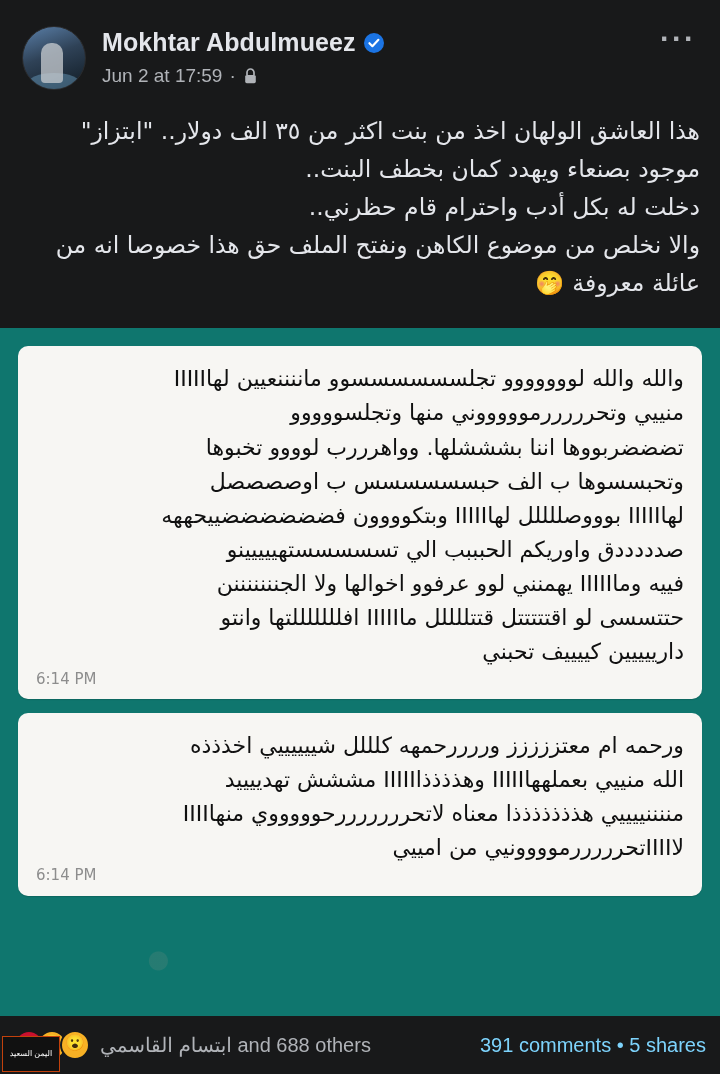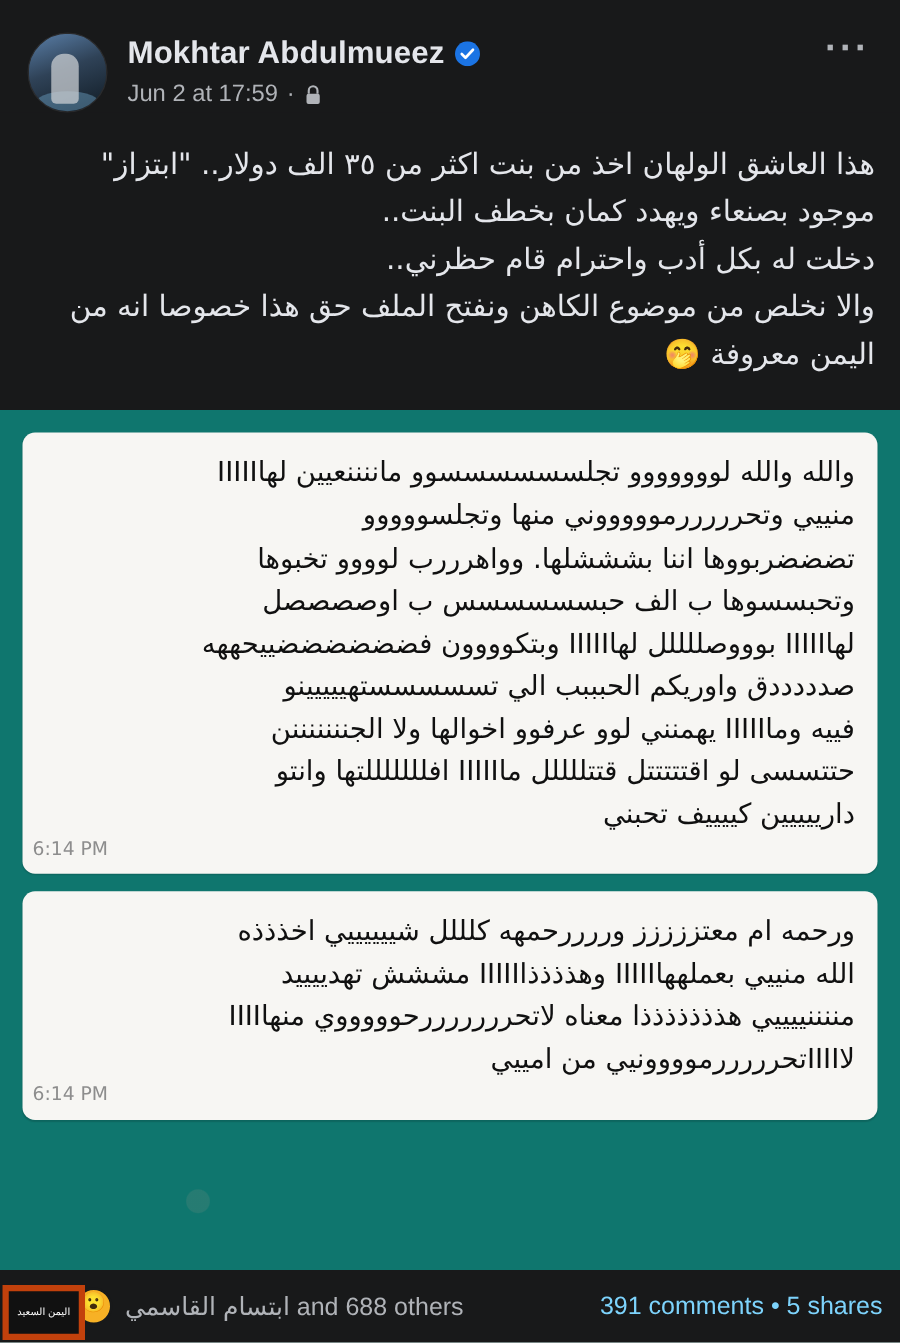--- a/index.html
+++ b/index.html
@@ -158,21 +158,21 @@
     box-shadow: 0 1px 1px rgba(0,0,0,.14);
     direction: rtl;
     text-align: right;
     color: #101010;
     font-size: 22px;
     line-height: 1.55;
     font-family: "DejaVu Sans", "Liberation Sans", sans-serif;
   }
   .bubble .time {
     position: absolute;
-    left: 8px;
+    left: 18px;
     bottom: 8px;
     color: #8d8d8d;
     font-size: 15px;
     direction: ltr;
   }
 
   
   .footer {
     background: #18191a;
     height: 58px;
@@ -231,21 +231,21 @@
     padding-left: 10px;
     text-align: right;
   }
   .badge-tag {
     position: absolute;
     left: 2px;
     bottom: 2px;
     width: 56px;
     height: 34px;
     background: #111;
-    border: 5px solid #c2410c;
+    border: 1px solid #c2410c;
     font-size: 8px;
     color: #fff;
     display: flex;
     align-items: center;
     justify-content: center;
     text-align: center;
     line-height: 1.1;
     direction: rtl;
   }
 </style>
@@ -280,21 +280,21 @@
     </div>
 
     <div class="more-btn">···</div>
   </div>
 
   <div class="post-body">
     <div>هذا العاشق الولهان اخذ من بنت اكثر من ٣٥ الف دولار.. "ابتزاز"</div>
     <div>موجود بصنعاء ويهدد كمان بخطف البنت..</div>
     <div>دخلت له بكل أدب واحترام قام حظرني..</div>
     <div>والا نخلص من موضوع الكاهن ونفتح الملف حق هذا خصوصا انه من</div>
-    <div>اليمن معروفة 🤭</div>
+    <div>عائلة معروفة 🤭</div>
   </div>
 
   <div class="chat-shot">
 
     <div class="bubble">
       <div>والله والله لووووووو تجلسسسسسسوو ماننننعيين لهاIIIII</div>
       <div>منييي وتحرررررموووووني منها وتجلسووووو</div>
       <div>تضضضربووها اننا بشششلها. وواهرررب لوووو تخبوها</div>
       <div>وتحبسسوها ب الف حبسسسسسس ب اوصصصصل</div>
       <div>لهاIIIII بوووصللللل لهاIIIII وبتكوووون فضضضضضضييحههه</div>

